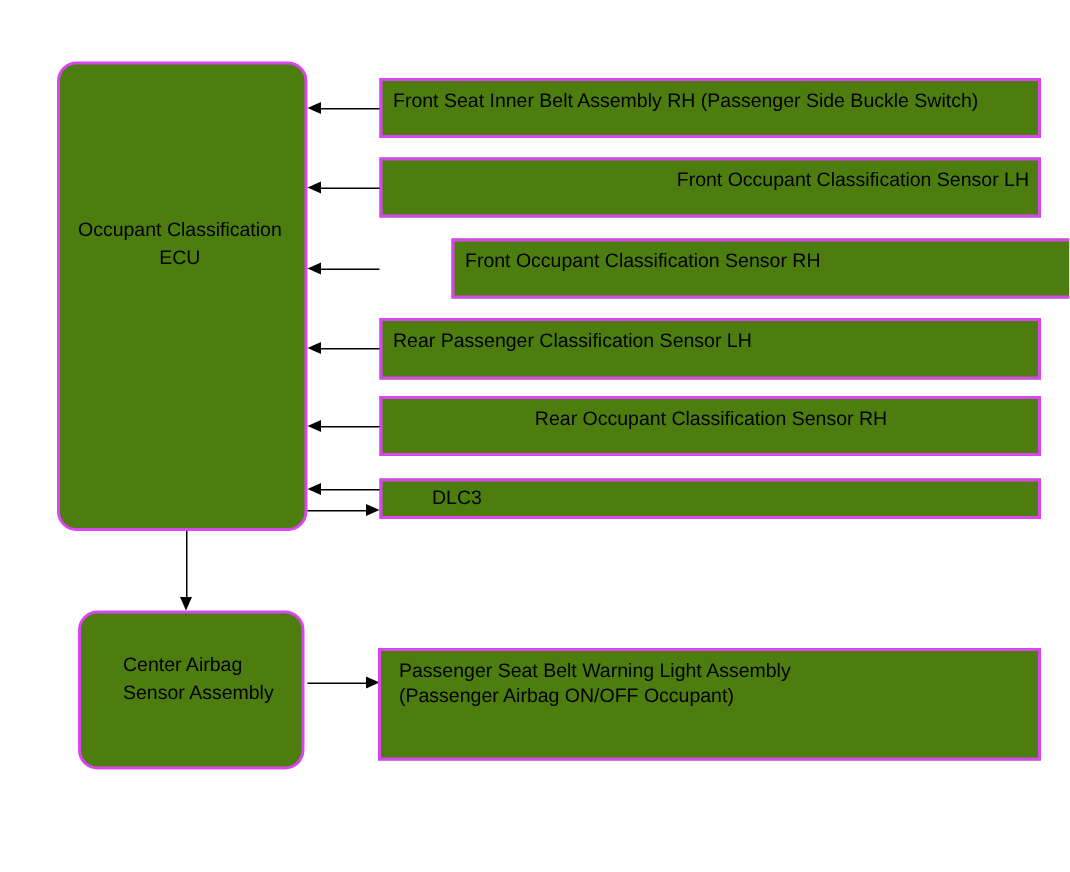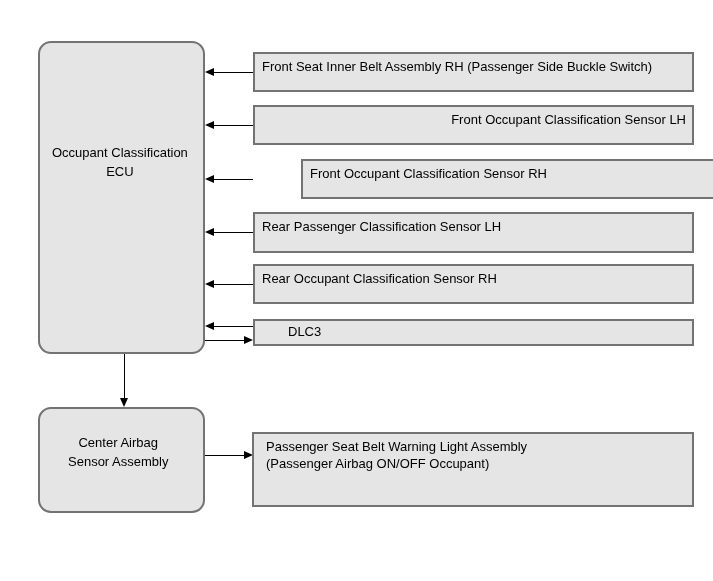--- a/index.html
+++ b/index.html
@@ -8,22 +8,22 @@
     width:713px;height:581px;
     background:#ffffff;
     font-family:"Liberation Sans", sans-serif;
     font-size:13px;
     color:#000000;
     overflow:hidden;
   }
   .box{
     position:absolute;
     box-sizing:border-box;
-    border:2px solid #737373;
-    background:#e5e5e5;
+    border:2px solid #d946ef;
+    background:#4d7c0f;
   }
   .round{border-radius:13px;}
   .inlbl{display:block;padding:4px 6px 0 7px;line-height:17px;}
   .inlbl.dlc{padding-left:33px;padding-top:2px;}
   .poslbl{position:absolute;line-height:19px;white-space:nowrap;}
   .wrap-lines span{display:block;}
   .hline{position:absolute;height:1px;background:#000000;}
   .vline{position:absolute;width:1px;background:#000000;}
   .ah{position:absolute;width:0;height:0;}
   .ah-left{border-top:4px solid transparent;border-bottom:4px solid transparent;border-right:9px solid #000000;}
@@ -51,21 +51,21 @@
   </div>
 
   <div class="box" style="left:253px;top:159px;width:441px;height:40px;margin-left:48px;">
     <span class="inlbl">Front Occupant Classification Sensor RH</span>
   </div>
 
   <div class="box" style="left:253px;top:212px;width:441px;height:41px;">
     <span class="inlbl">Rear Passenger Classification Sensor LH</span>
   </div>
 
-  <div class="box" style="left:253px;top:264px;width:441px;height:40px;">
+  <div class="box" style="left:253px;top:264px;width:441px;height:40px;text-align:center;">
     <span class="inlbl">Rear Occupant Classification Sensor RH</span>
   </div>
 
   <div class="box" style="left:253px;top:319px;width:441px;height:27px;">
     <span class="inlbl dlc">DLC3</span>
   </div>
 
   <div>
     <div class="hline" style="left:213px;top:72px;width:40px;"></div>
     <div class="ah ah-left" style="left:205px;top:68px;"></div>
@@ -94,21 +94,21 @@
   <div>
     <div class="hline" style="left:205px;top:340px;width:39px;"></div>
     <div class="ah ah-right" style="left:244px;top:336px;"></div>
   </div>
 
   <div>
     <div class="vline" style="left:124px;top:354px;height:44px;"></div>
     <div class="ah ah-down" style="left:120px;top:398px;"></div>
   </div>
 
-  <div class="box round" style="left:38px;top:407px;width:167px;height:106px;text-align:center;">
+  <div class="box round" style="left:52px;top:407px;width:151px;height:106px;">
     <div class="poslbl wrap-lines" style="left:28px;top:24px;">
       <span>Center Airbag</span>
       <span>Sensor Assembly</span>
     </div>
   </div>
 
   <div>
     <div class="hline" style="left:205px;top:455px;width:39px;"></div>
     <div class="ah ah-right" style="left:244px;top:451px;"></div>
   </div>

